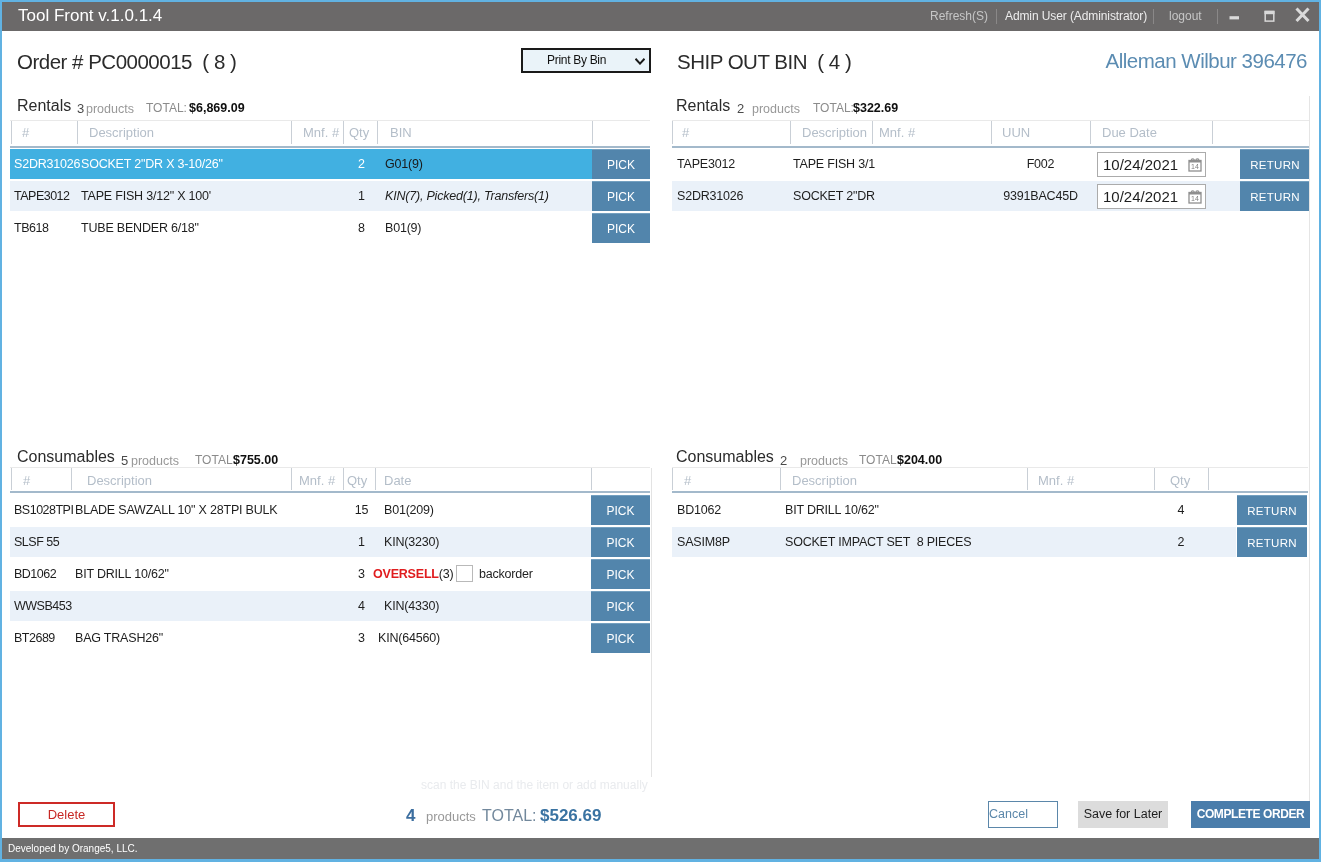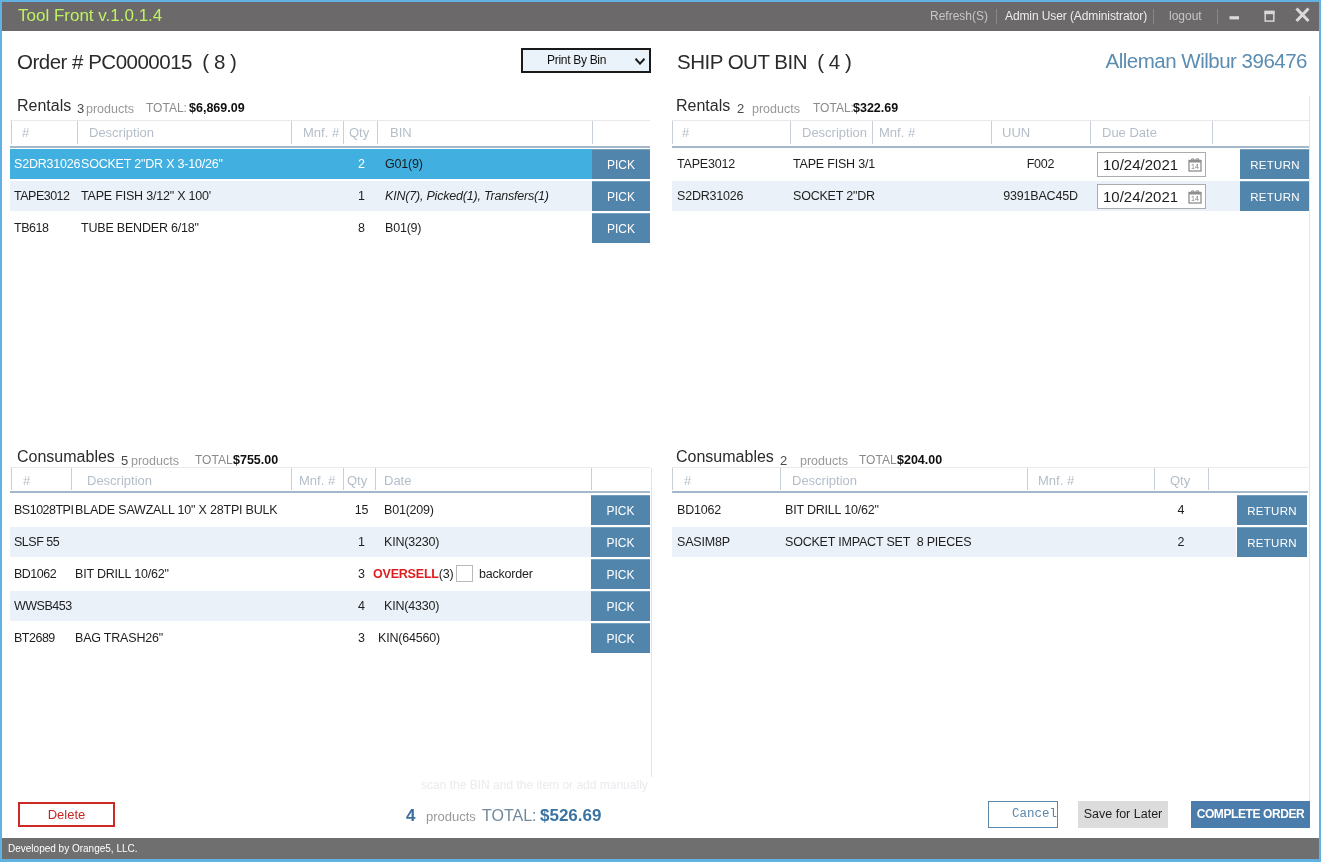--- a/index.html
+++ b/index.html
@@ -5,21 +5,21 @@
 * { margin:0; padding:0; box-sizing:border-box; }
 html,body { width:1321px; height:862px; overflow:hidden; }
 body { font-family:"Liberation Sans", sans-serif; background:#fff; position:relative; }
 .abs { position:absolute; }
 
 #frame-top { left:0; top:0; width:1321px; height:2px; background:#61b2e2; }
 #frame-left { left:0; top:0; width:2px; height:862px; background:#61b2e2; }
 #frame-right { left:1319px; top:0; width:2px; height:862px; background:#61b2e2; }
 #frame-bottom { left:0; top:859px; width:1321px; height:3px; background:#61b2e2; }
 #titlebar { left:2px; top:2px; width:1317px; height:29px; background:#6b6969; color:#fff; }
-#titlebar .title { position:absolute; left:16px; top:4px; font-size:17px; color:#bef264; }
+#titlebar .title { position:absolute; left:16px; top:4px; font-size:17px; color:#ffffff; }
 .tbtn { position:absolute; top:0; height:29px; line-height:29px; font-size:12px; color:#c6c6c6; }
 .tsep { position:absolute; top:7px; height:15px; width:1px; background:#8a8888; }
 #footer { left:2px; top:838px; width:1317px; height:21px; background:#6f6f6f; color:#fff; }
 #footer span { position:absolute; left:6px; top:5px; font-size:10px; letter-spacing:0; }
 h1 { font-weight:400; font-size:20.5px; color:#2b2b2b; letter-spacing:-0.5px; }
 .sech { font-size:16px; color:#2b2b2b; font-weight:400; }
 .cnt { font-size:13px; color:#4a4a4a; }
 .cntw { font-size:12.5px; color:#989898; }
 .totl { font-size:12px; color:#8b8b8b; }
 .tota { font-size:12.5px; color:#0f0f0f; font-weight:700; }
@@ -246,21 +246,21 @@
 </div>
 <div class="btn" style="left:1237px; top:527px; width:70px; font-weight:400; font-size:11.5px; letter-spacing:0.3px;">RETURN</div>
 
 <span class="abs" style="left:421px; top:778px; font-size:12px; color:#e9ebee;">scan the BIN and the item or add manually</span>
 <span class="abs" style="left:406px; top:806px; font-size:17px; font-weight:700; color:#3c6e9f;">4</span>
 <span class="abs" style="left:426px; top:809px; font-size:13px; color:#999;">products</span>
 <span class="abs" style="left:482px; top:807px; font-size:16px; color:#72889c;">TOTAL:</span>
 <span class="abs" style="left:540px; top:806px; font-size:17px; font-weight:700; color:#3a73a2;">$526.69</span>
 
 <div class="abs" style="left:18px; top:802px; width:97px; height:25px; border:2px solid #cd2a26; background:#fff; text-align:center; line-height:21px; font-size:13px; color:#c72824;">Delete</div>
-<div class="abs" style="left:988px; top:801px; width:70px; height:27px; border:1px solid #5b87aa; background:#fff; text-align:right; line-height:25px; font-size:12.5px; color:#5b87aa;font-family:Liberation Mono, monospace;">Cancel</div>
+<div class="abs" style="left:988px; top:801px; width:70px; height:27px; border:1px solid #5b87aa; background:#fff; text-align:left; line-height:25px; font-size:12.5px; color:#5b87aa;">Cancel</div>
 <div class="abs" style="left:1078px; top:801px; width:90px; height:27px; background:#dcdcdc; text-align:center; line-height:27px; font-size:12.5px; color:#1e1e1e;">Save for Later</div>
 <div class="abs" style="left:1191px; top:801px; width:119px; height:27px; background:#4a7dab; text-align:center; line-height:27px; font-size:12px; font-weight:700; color:#fff; white-space:nowrap; letter-spacing:-0.4px;">COMPLETE ORDER</div>
 
 <div class="abs" id="footer">
     <span>Developed by Orange5, LLC.</span>
   </div>
 <div class="abs" id="frame-top"></div>
 <div class="abs" id="frame-left"></div>
 <div class="abs" id="frame-right"></div>
 <div class="abs" id="frame-bottom"></div>

